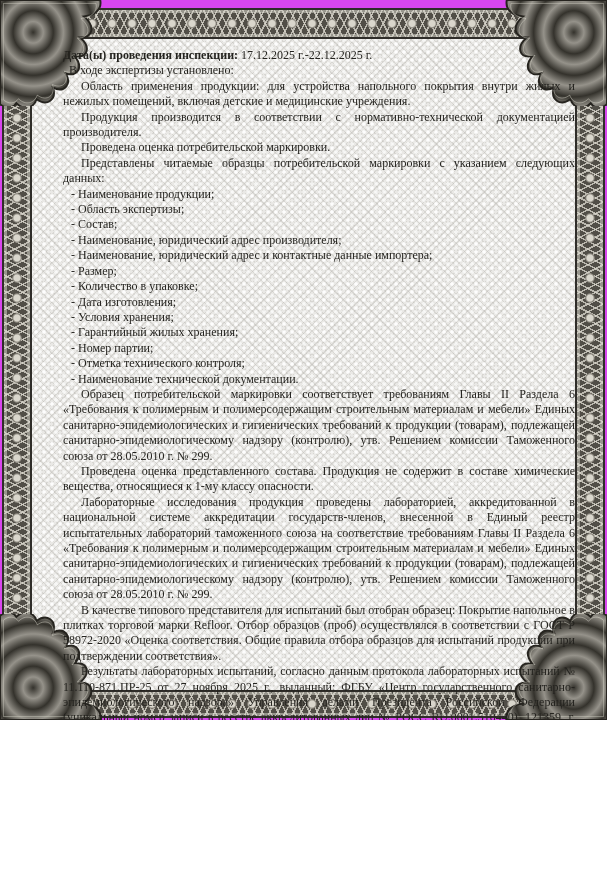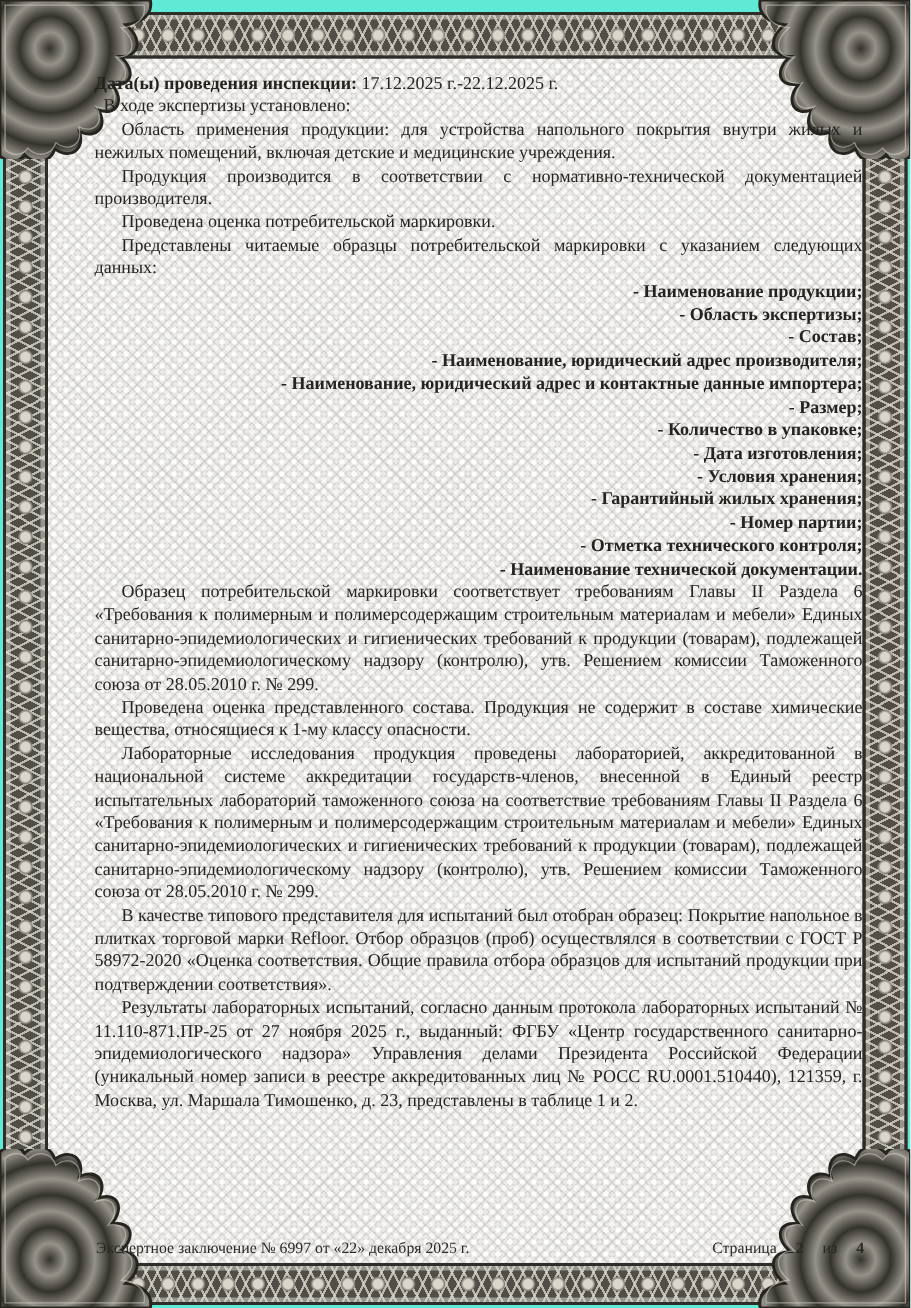--- a/index.html
+++ b/index.html
@@ -1,17 +1,17 @@
 <!DOCTYPE html>
 <html><head>
 <meta charset="utf-8">
 <style>
   html,body{margin:0;padding:0;background:#ffffff;}
   .page{
-    position:relative;width:607px;height:872px;background:#5eead4;overflow:hidden;
+    position:relative;width:607px;height:720px;background:#d946ef;overflow:hidden;
     font-family:"Liberation Serif", serif;
   }
   
   .inner-bg{
     position:absolute;left:26px;top:34px;right:26px;bottom:24px;
     background-color:#e9e8e5;
     background-image:
       radial-gradient(circle at 2px 2px, rgba(255,255,255,.95) 1.3px, rgba(0,0,0,0) 2.4px),
       radial-gradient(circle at 6px 6px, rgba(255,255,255,.75) 1.3px, rgba(0,0,0,0) 2.4px),
       repeating-linear-gradient(45deg, rgba(175,173,167,.30) 0 1px, rgba(0,0,0,0) 1px 4px),
@@ -52,21 +52,21 @@
   .c-br{right:0;bottom:0;transform:scale(-1,-1);}
   
   .content{
     position:absolute;left:63px;top:48px;width:512px;
     color:#24231f;font-size:12px;line-height:15.4px;text-align:justify;
   }
   .content p{margin:0;text-indent:18px;}
   .content p.first{text-indent:0;}
   .content p.head{text-indent:6px;font-weight:normal;}
   .b{font-weight:bold;}
-  .li{text-indent:0;padding-left:8px;text-align:right;line-height:15.4px;font-weight:bold;}
+  .li{text-indent:0;padding-left:8px;text-align:left;line-height:15.4px;}
   .footer{
     position:absolute;left:64px;right:31px;top:827px;
     display:flex;justify-content:space-between;align-items:baseline;
     font-size:10.5px;color:#2a2925;gap:40px;
   }
   .pageno span, .pageno b{margin-left:10px;}
 </style>
 </head>
 <body>
 

